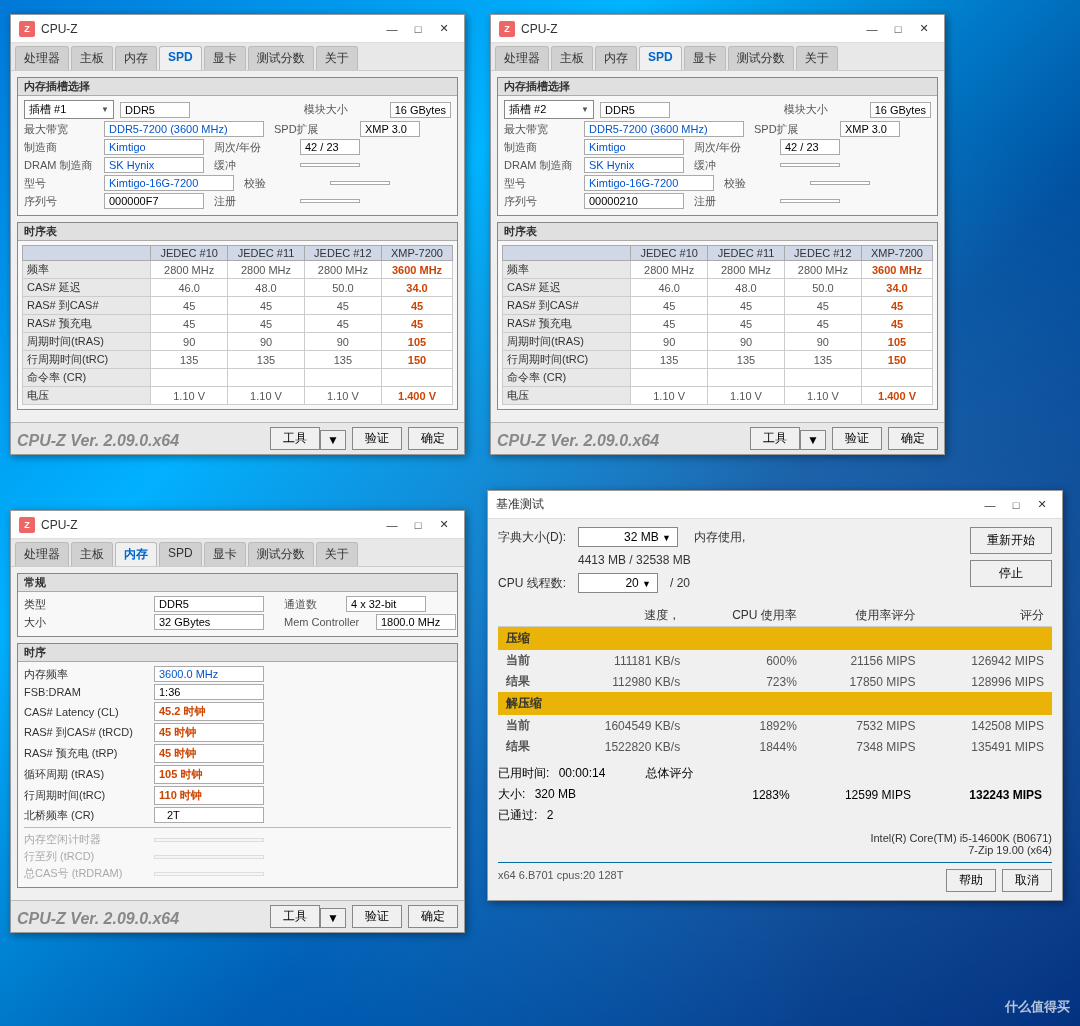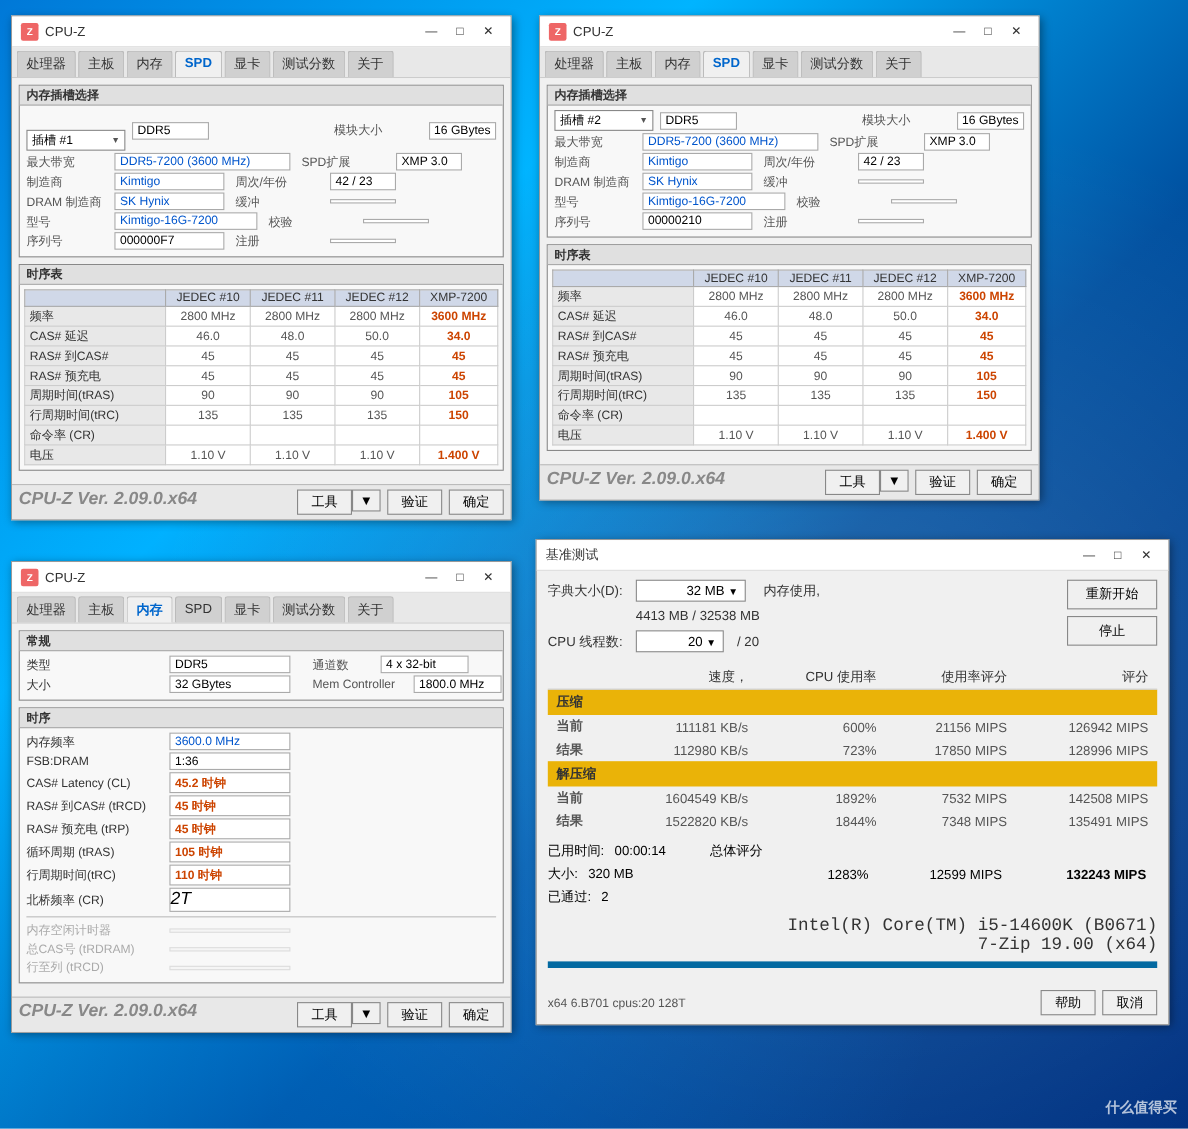--- a/index.html
+++ b/index.html
@@ -211,21 +211,21 @@
       color: #333;
     }
 
     .timing-table td.highlight {
       color: #cc4400;
       font-weight: bold;
     }
 
     .footer-bar {
       display: flex;
-      align-items: flex-start;
+      align-items: flex-end;
       padding: 4px 6px;
       background: #e8e8e8;
       border-top: 1px solid #bbb;
     }
 
     .footer-version {
       font-size: 16px;
       font-weight: bold;
       color: #888;
       font-style: italic;
@@ -385,21 +385,21 @@
       <div class="tab">显卡</div>
       <div class="tab">测试分数</div>
       <div class="tab">关于</div>
     </div>
     <div class="window-body">
 
       <div class="section-box">
         <div class="section-title">内存插槽选择</div>
         <div class="section-content">
           <div class="row">
-            <div class="dropdown-box" style="min-width:90px;margin-top:18px;">
+            <div class="dropdown-box" style="min-width:90px;">
               <span>插槽 #1</span>
               <span class="dropdown-arrow">▼</span>
             </div>
             <div class="value-box" style="margin-left:6px; min-width:70px;">DDR5</div>
             <span style="margin-left:auto; display:flex; align-items:center; gap:6px;">
               <span class="label">模块大小</span>
               <span class="value-box small">16 GBytes</span>
             </span>
           </div>
           <div class="row">
@@ -754,33 +754,33 @@
           <div class="mem-row">
             <span class="mem-label">循环周期 (tRAS)</span>
             <span style="color:#cc4400; border:1px solid #aaa; background:white; padding:1px 4px; min-width:110px; font-size:11px; font-weight:bold;">105 时钟</span>
           </div>
           <div class="mem-row">
             <span class="mem-label">行周期时间(tRC)</span>
             <span style="color:#cc4400; border:1px solid #aaa; background:white; padding:1px 4px; min-width:110px; font-size:11px; font-weight:bold;">110 时钟</span>
           </div>
           <div class="mem-row">
             <span class="mem-label">北桥频率 (CR)</span>
-            <span style="border:1px solid #aaa; background:white; padding:1px 0; min-width:110px; font-size:16px; color:#000;font-style:italic;">2T</span>
+            <span style="border:1px solid #aaa; background:white; padding:1px 12px; min-width:110px; font-size:11px; color:#000;">2T</span>
           </div>
           <div class="divider-line"></div>
           <div class="mem-row">
             <span class="mem-label" style="color:#aaa;">内存空闲计时器</span>
             <span style="border:1px solid #ddd; background:#f5f5f5; padding:1px 4px; min-width:110px; font-size:11px; color:#aaa;"></span>
           </div>
           <div class="mem-row">
+            <span class="mem-label" style="color:#aaa;">行至列 (tRCD)</span>
+            <span style="border:1px solid #ddd; background:#f5f5f5; padding:1px 4px; min-width:110px; font-size:11px; color:#aaa;"></span>
+          </div>
+          <div class="mem-row">
             <span class="mem-label" style="color:#aaa;">总CAS号 (tRDRAM)</span>
-            <span style="border:1px solid #ddd; background:#f5f5f5; padding:1px 4px; min-width:110px; font-size:11px; color:#aaa;"></span>
-          </div>
-          <div class="mem-row">
-            <span class="mem-label" style="color:#aaa;">行至列 (tRCD)</span>
             <span style="border:1px solid #ddd; background:#f5f5f5; padding:1px 4px; min-width:110px; font-size:11px; color:#aaa;"></span>
           </div>
         </div>
       </div>
     </div>
     <div class="footer-bar">
       <span class="footer-version">CPU-Z  Ver. 2.09.0.x64</span>
       <button class="footer-btn">工具</button>
       <button class="footer-btn-arrow">▼</button>
       <button class="footer-btn">验证</button>
@@ -902,26 +902,26 @@
                 <tr>
               <td style="text-align:right; padding:0 8px;">1283%</td>
               <td style="text-align:right; padding:0 8px;">12599 MIPS</td>
               <td style="text-align:right; padding:0 8px; font-weight:bold;">132243 MIPS</td>
             </tr>
           </tbody>
             </table>
         </div>
       </div>
 
-      <div style="margin-top:8px; font-size:16px; color:#333; text-align:right;font-family:Liberation Mono, monospace;">
+      <div style="margin-top:8px; font-size:11px; color:#333; text-align:right;">
         <div>Intel(R) Core(TM) i5-14600K (B0671)</div>
         <div>7-Zip 19.00 (x64)</div>
       </div>
 
-      <div style="display:flex; align-items:center; margin-top:6px; padding-top:20px; border-top:6px solid #0369a1;">
+      <div style="display:flex; align-items:flex-start; margin-top:6px; padding-top:6px; border-top:1px solid #0369a1;">
         <span style="font-size:11px; color:#555;">x64 6.B701 cpus:20 128T</span>
         <span style="flex:1;"></span>
         <button class="footer-btn">帮助</button>
         <button class="footer-btn" style="margin-left:6px;">取消</button>
       </div>
     </div>
   </div>
 
   <div style="position:absolute; bottom:10px; right:10px; color:rgba(255,255,255,0.7); font-size:13px; font-weight:bold;">
     什么值得买

